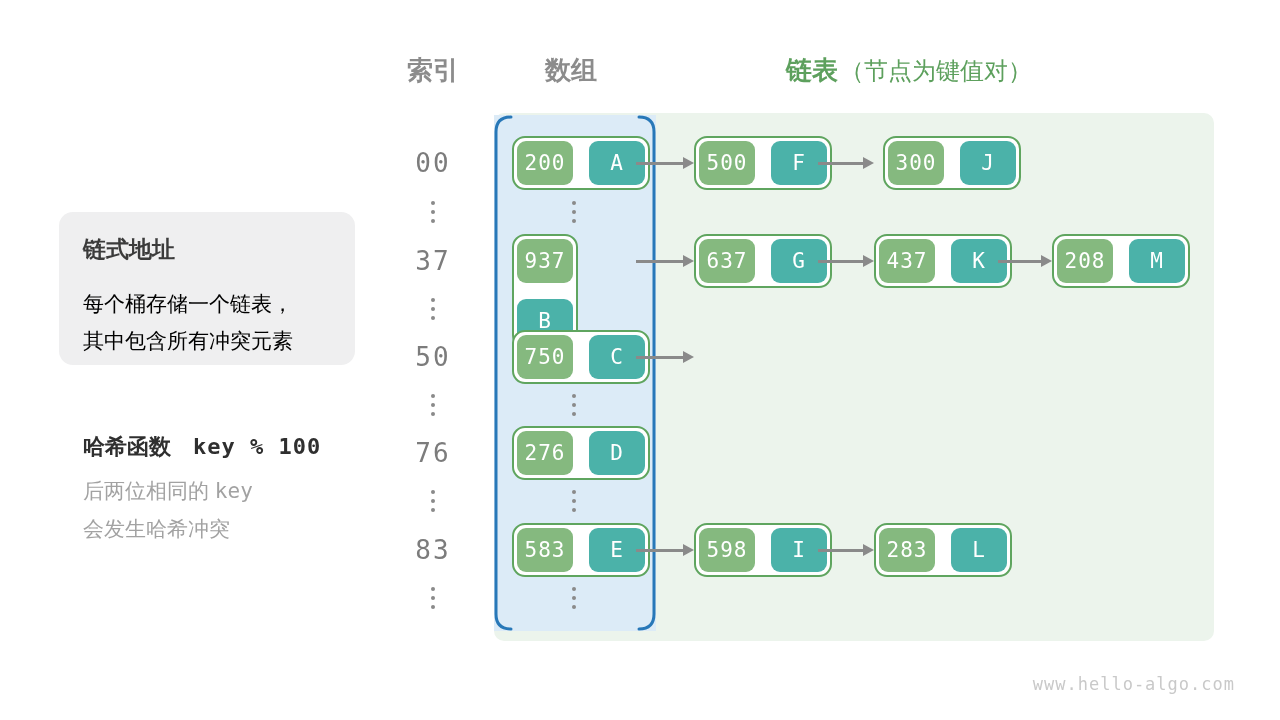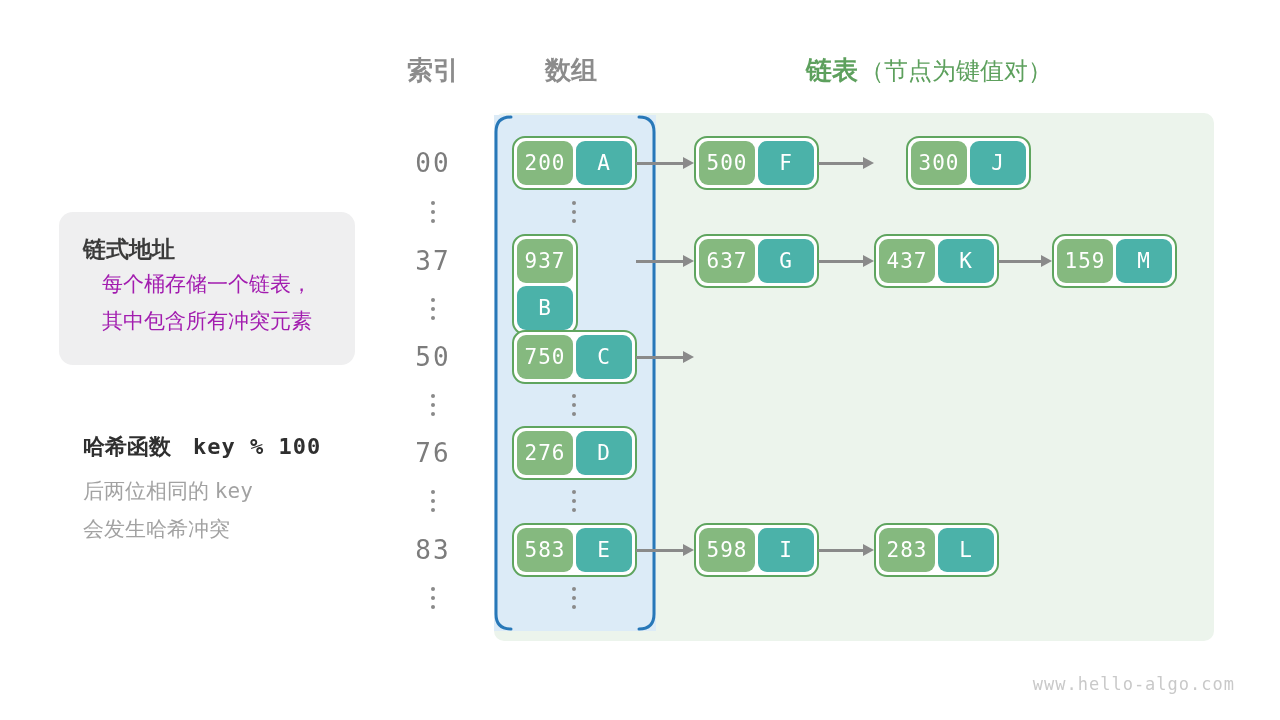--- a/index.html
+++ b/index.html
@@ -5,48 +5,48 @@
   html,body{margin:0;padding:0;background:#ffffff;}
   #canvas{
     position:relative;width:1280px;height:720px;background:#ffffff;overflow:hidden;
     font-family:"Liberation Sans",sans-serif;
   }
   .mono{font-family:"DejaVu Sans Mono",monospace;}
 
   
   .col-header{position:absolute;top:53px;font-size:26px;font-weight:bold;color:#8c8c8c;
     text-align:center;white-space:nowrap;}
-  .list-header{position:absolute;top:53px;left:806px;font-size:26px;color:#5da05d;white-space:nowrap;}
+  .list-header{position:absolute;top:53px;left:786px;font-size:26px;color:#5da05d;white-space:nowrap;}
   .list-header .lh-main{font-weight:bold;}
   .list-header .lh-note{font-weight:normal;font-size:24px;margin-left:2px;}
 
   
   .info-box{position:absolute;left:59px;top:212px;width:296px;height:153px;background:#efeff0;
     border-radius:14px;box-sizing:border-box;padding:22px 24px;}
   .info-box .ib-title{font-size:23px;font-weight:bold;color:#3b3b3b;}
-  .info-box .ib-body{margin-top:0;font-size:21px;line-height:37px;color:#a21caf;text-align:center;}
+  .info-box .ib-body{margin-top:20px;font-size:21px;line-height:37px;color:#000000;}
 
   .hash-note{position:absolute;left:83px;top:432px;width:300px;}
   .hash-note .hn-title{font-size:22px;font-weight:bold;color:#2f2f2f;}
   .hash-note .hn-title .code{margin-left:22px;letter-spacing:1px;}
   .hash-note .hn-body{margin-top:10px;font-size:21px;line-height:37px;color:#a2a2a2;}
 
   
   .list-panel{position:absolute;left:494px;top:113px;width:720px;height:528px;
     background:#ecf4ec;border-radius:10px;}
   .array-panel{position:absolute;left:494px;top:115px;width:162px;height:516px;
     background:#dcebf7;}
   .array-panel svg{position:absolute;left:0;top:0;}
 
   
   .idx{position:absolute;left:403px;width:60px;text-align:center;font-size:26px;color:#7c7c7c;
     letter-spacing:2px;}
 
   
-  .node{position:absolute;display:flex;gap:3px;background:#ffffff;border:2px solid #5fa55f;
+  .node{position:absolute;display:flex;gap:16px;background:#ffffff;border:2px solid #5fa55f;
     border-radius:13px;padding:3px;box-sizing:border-box;}
   .cell{display:flex;align-items:center;justify-content:center;width:56px;height:44px;
     border-radius:9px;color:#ffffff;font-size:21px;letter-spacing:1px;
     font-family:"DejaVu Sans Mono",monospace;}
   .cell.key{background:#85b97f;}
   .cell.val{background:#4bb2a9;}
 
   
   .arrow{position:absolute;height:14px;display:flex;align-items:center;}
   .arrow .shaft{flex:1;height:3px;background:#8a8a8a;}
@@ -165,21 +165,21 @@
       <i class="head"></i>
     </div>
   <div class="node" style="left:694px;top:136px;">
     <span class="cell key">500</span>
     <span class="cell val">F</span>
   </div>
   <div class="arrow" style="left:818px;top:156px;width:56px;">
       <i class="shaft"></i>
       <i class="head"></i>
     </div>
-  <div class="node" style="left:906px;top:136px;">
+  <div class="node" style="left:883px;top:136px;">
     <span class="cell key">300</span>
     <span class="cell val">J</span>
   </div>
 
   <div class="node" style="left:512px;top:234px;flex-direction:column;">
     <span class="cell key">937</span>
     <span class="cell val">B</span>
   </div>
   <div class="arrow" style="left:636px;top:254px;width:58px;">
       <i class="shaft"></i>
@@ -195,21 +195,21 @@
     </div>
   <div class="node" style="left:874px;top:234px;">
     <span class="cell key">437</span>
     <span class="cell val">K</span>
   </div>
   <div class="arrow" style="left:998px;top:254px;width:54px;">
       <i class="shaft"></i>
       <i class="head"></i>
     </div>
   <div class="node" style="left:1052px;top:234px;">
-    <span class="cell key">159</span>
+    <span class="cell key">208</span>
     <span class="cell val">M</span>
   </div>
 
   <div class="node" style="left:512px;top:330px;">
     <span class="cell key">750</span>
     <span class="cell val">C</span>
   </div>
   <div class="arrow" style="left:636px;top:350px;width:58px;">
       <i class="shaft"></i>
       <i class="head"></i>

